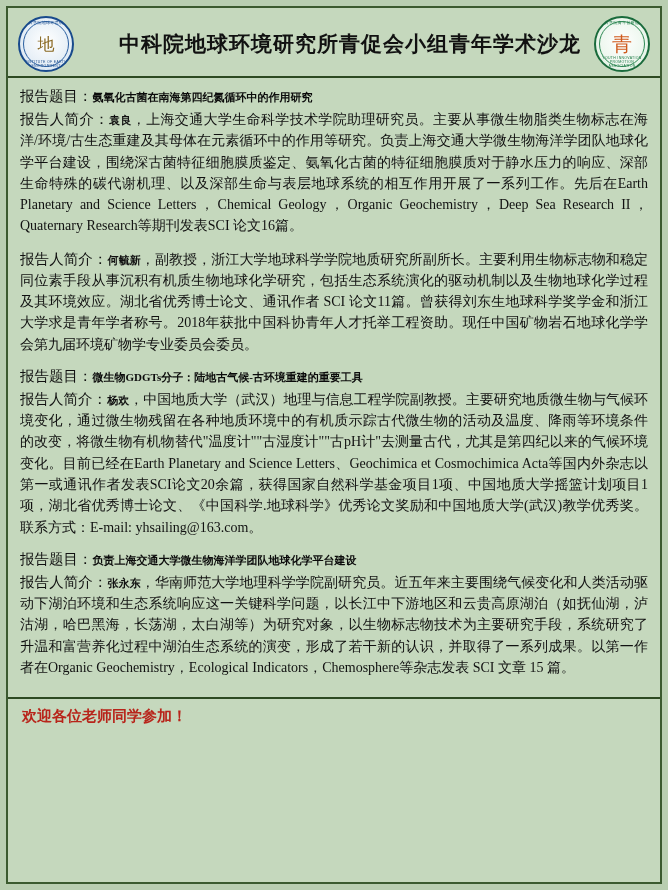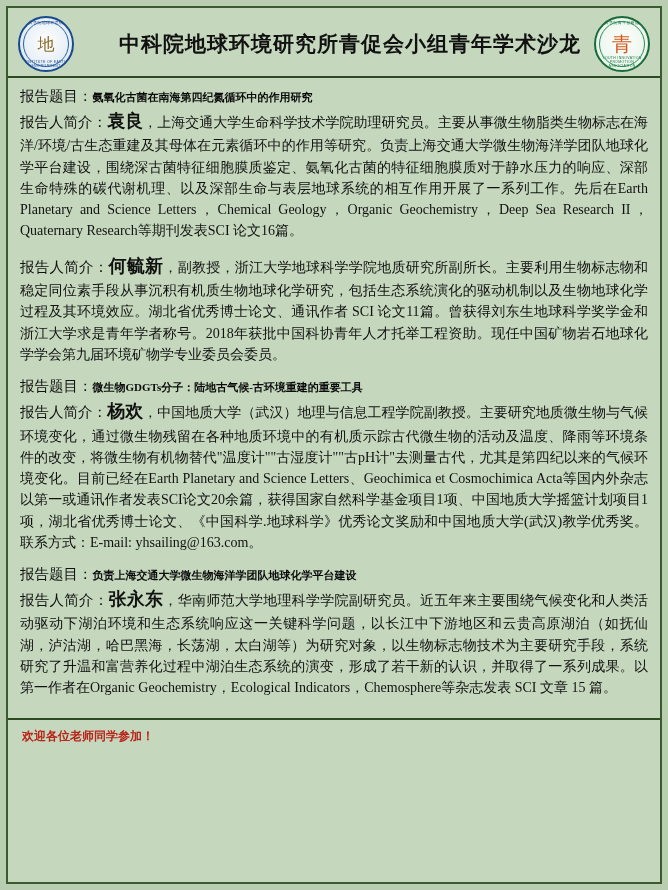--- a/index.html
+++ b/index.html
@@ -124,42 +124,42 @@
   }
   .speaker-line {
     font-size: 14px;
     line-height: 1.52;
     text-align: justify;
     text-justify: inter-ideograph;
     font-family: "Liberation Serif", serif;
   }
   .speaker-name {
     font-weight: bold;
-    font-size: 18px;
+    font-size: 11px;
   }
   
   .footer {
     margin-top: 4px;
     border-top: 2px solid #2e4a22;
     padding: 8px 14px 6px 14px;
     display: flex;
     align-items: flex-end;
     justify-content: space-between;
   }
   .footer-left {
     font-family: "Liberation Serif", serif;
     font-weight: bold;
     font-size: 15px;
     color: #b8241a;
     line-height: 1.65;
   }
   .footer-right {
     font-family: "Liberation Serif", serif;
     font-weight: bold;
-    font-size: 12px;
+    font-size: 15px;
     color: #b8241a;
     padding-bottom: 2px;
   }
 </style>
 </head>
 <body>
 
 <div class="poster">
   <div class="inner-frame">
 

